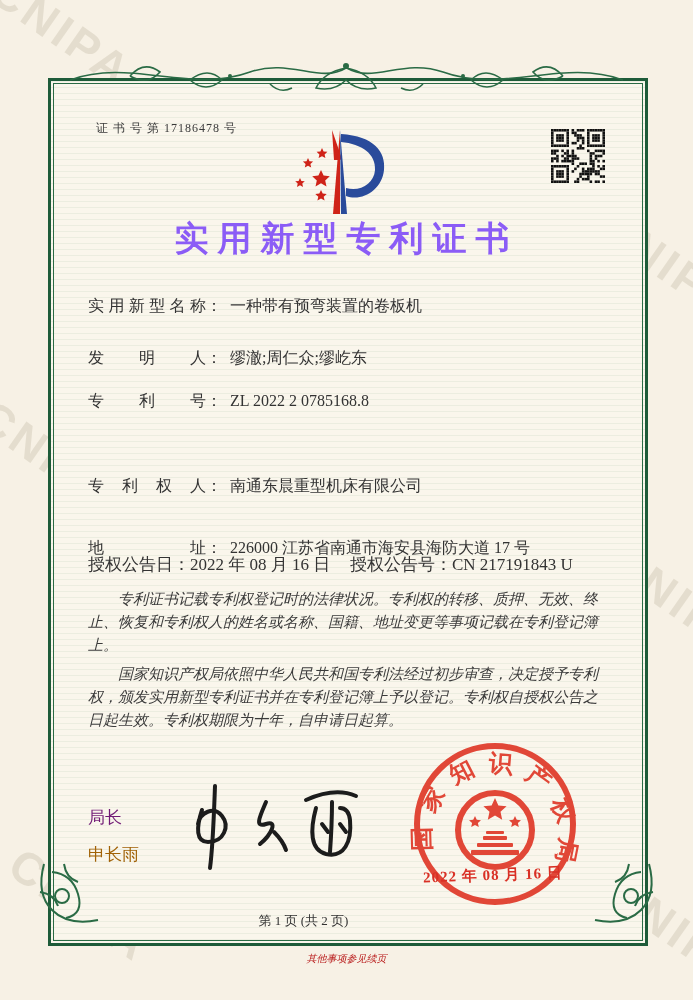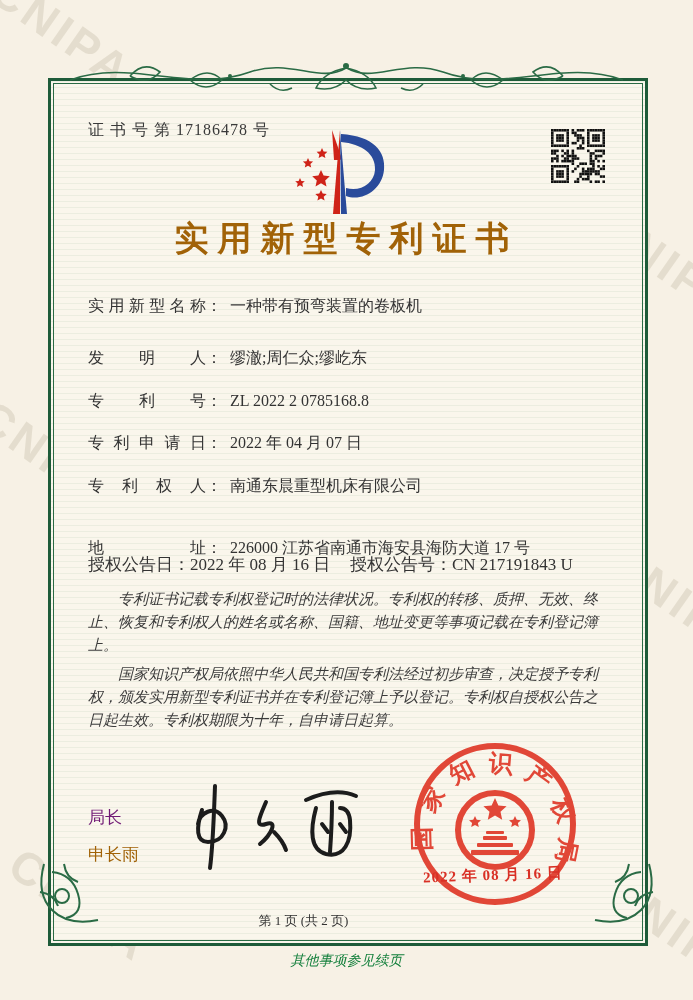--- a/index.html
+++ b/index.html
@@ -14,41 +14,41 @@
       pointer-events:none;}
   
   .frame{position:absolute;left:48px;top:78px;width:594px;height:862px;
          border:3px solid #1e5b39;
          background:
            repeating-linear-gradient(180deg, rgba(110,160,120,0.10) 0 1px, rgba(0,0,0,0) 1px 6px),
            #faf6ec;}
   .frame::after{content:"";position:absolute;inset:2px;border:1px solid #2a6b45;pointer-events:none;}
   .flourish{position:absolute;pointer-events:none;}
   
-  .certno{position:absolute;left:88px;top:120px;font-size:16px;letter-spacing:1px;color:#3a3a3a;}
+  .certno{position:absolute;left:96px;top:120px;font-size:12px;letter-spacing:1px;color:#3a3a3a;}
   .title{position:absolute;left:0;top:216px;width:693px;text-align:center;
-         font-size:34px;font-weight:bold;letter-spacing:9px;color:#a16207;}
+         font-size:34px;font-weight:bold;letter-spacing:9px;color:#8b5cf6;}
   .frow{position:absolute;left:88px;font-size:16px;color:#333;white-space:nowrap;}
   .flabel{display:inline-block;width:118px;text-align:justify;text-align-last:justify;vertical-align:top;}
   .colon{margin-right:8px;}
   .grantrow{position:absolute;left:88px;top:553px;font-size:17px;color:#333;white-space:nowrap;}
   .grant2{position:absolute;left:262px;}
   .bodytext{position:absolute;left:88px;top:588px;width:522px;
             font-size:15px;line-height:23px;font-style:italic;color:#3b3b3b;}
   .bodytext p{margin:0 0 6px 0;text-indent:2em;}
   .sig-title{position:absolute;left:88px;top:806px;font-size:17px;color:#701a75;}
   .sig-name{position:absolute;left:88px;top:843px;font-size:17px;color:#a16207;}
   .signature-svg{position:absolute;left:182px;top:772px;}
   .seal{position:absolute;left:400px;top:738px;}
   .seal-date{position:absolute;left:408px;top:866px;width:170px;text-align:center;
              font-size:15px;color:#d93025;font-weight:bold;transform:rotate(-2deg);
              letter-spacing:1px;}
   .pageno{position:absolute;left:0;top:912px;width:607px;text-align:center;font-size:13px;color:#333;}
   .contnote{position:absolute;left:0;top:952px;width:693px;text-align:center;
-            font-size:14px;font-style:italic;color:#15803d;}
+            font-size:10px;font-style:italic;color:#b91c1c;}
   .qr{position:absolute;left:551px;top:129px;width:54px;height:54px;}
   .logo{position:absolute;left:288px;top:126px;}
 </style>
 </head>
 <body>
 
 <div class="page">
 
   <div class="wm" style="left:-18px;top:4px">CNIPA</div>
   <div class="wm" style="left:238px;top:288px">CNIPA</div>
@@ -337,23 +337,20 @@
 
   <div class="frow" style="top:296px">
     <span class="flabel">实用新型名称</span><span class="colon">：</span><span>一种带有预弯装置的卷板机</span>
   </div>
   <div class="frow" style="top:348px">
     <span class="flabel">发明人</span><span class="colon">：</span><span>缪澈;周仁众;缪屹东</span>
   </div>
   <div class="frow" style="top:391px">
     <span class="flabel">专利号</span><span class="colon">：</span><span>ZL 2022 2 0785168.8</span>
   </div>
-  <div class="frow" style="top:433px">
-    <span class="flabel">专利申请日</span><span class="colon">：</span><span>2022 年 04 月 07 日</span>
-  </div>
   <div class="frow" style="top:476px">
     <span class="flabel">专利权人</span><span class="colon">：</span><span>南通东晨重型机床有限公司</span>
   </div>
   <div class="frow" style="top:538px">
     <span class="flabel">地址</span><span class="colon">：</span><span>226000 江苏省南通市海安县海防大道 17 号</span>
   </div>
 
   <div class="grantrow">
     <span>授权公告日</span><span>：</span><span>2022 年 08 月 16 日</span>
     <span class="grant2">

